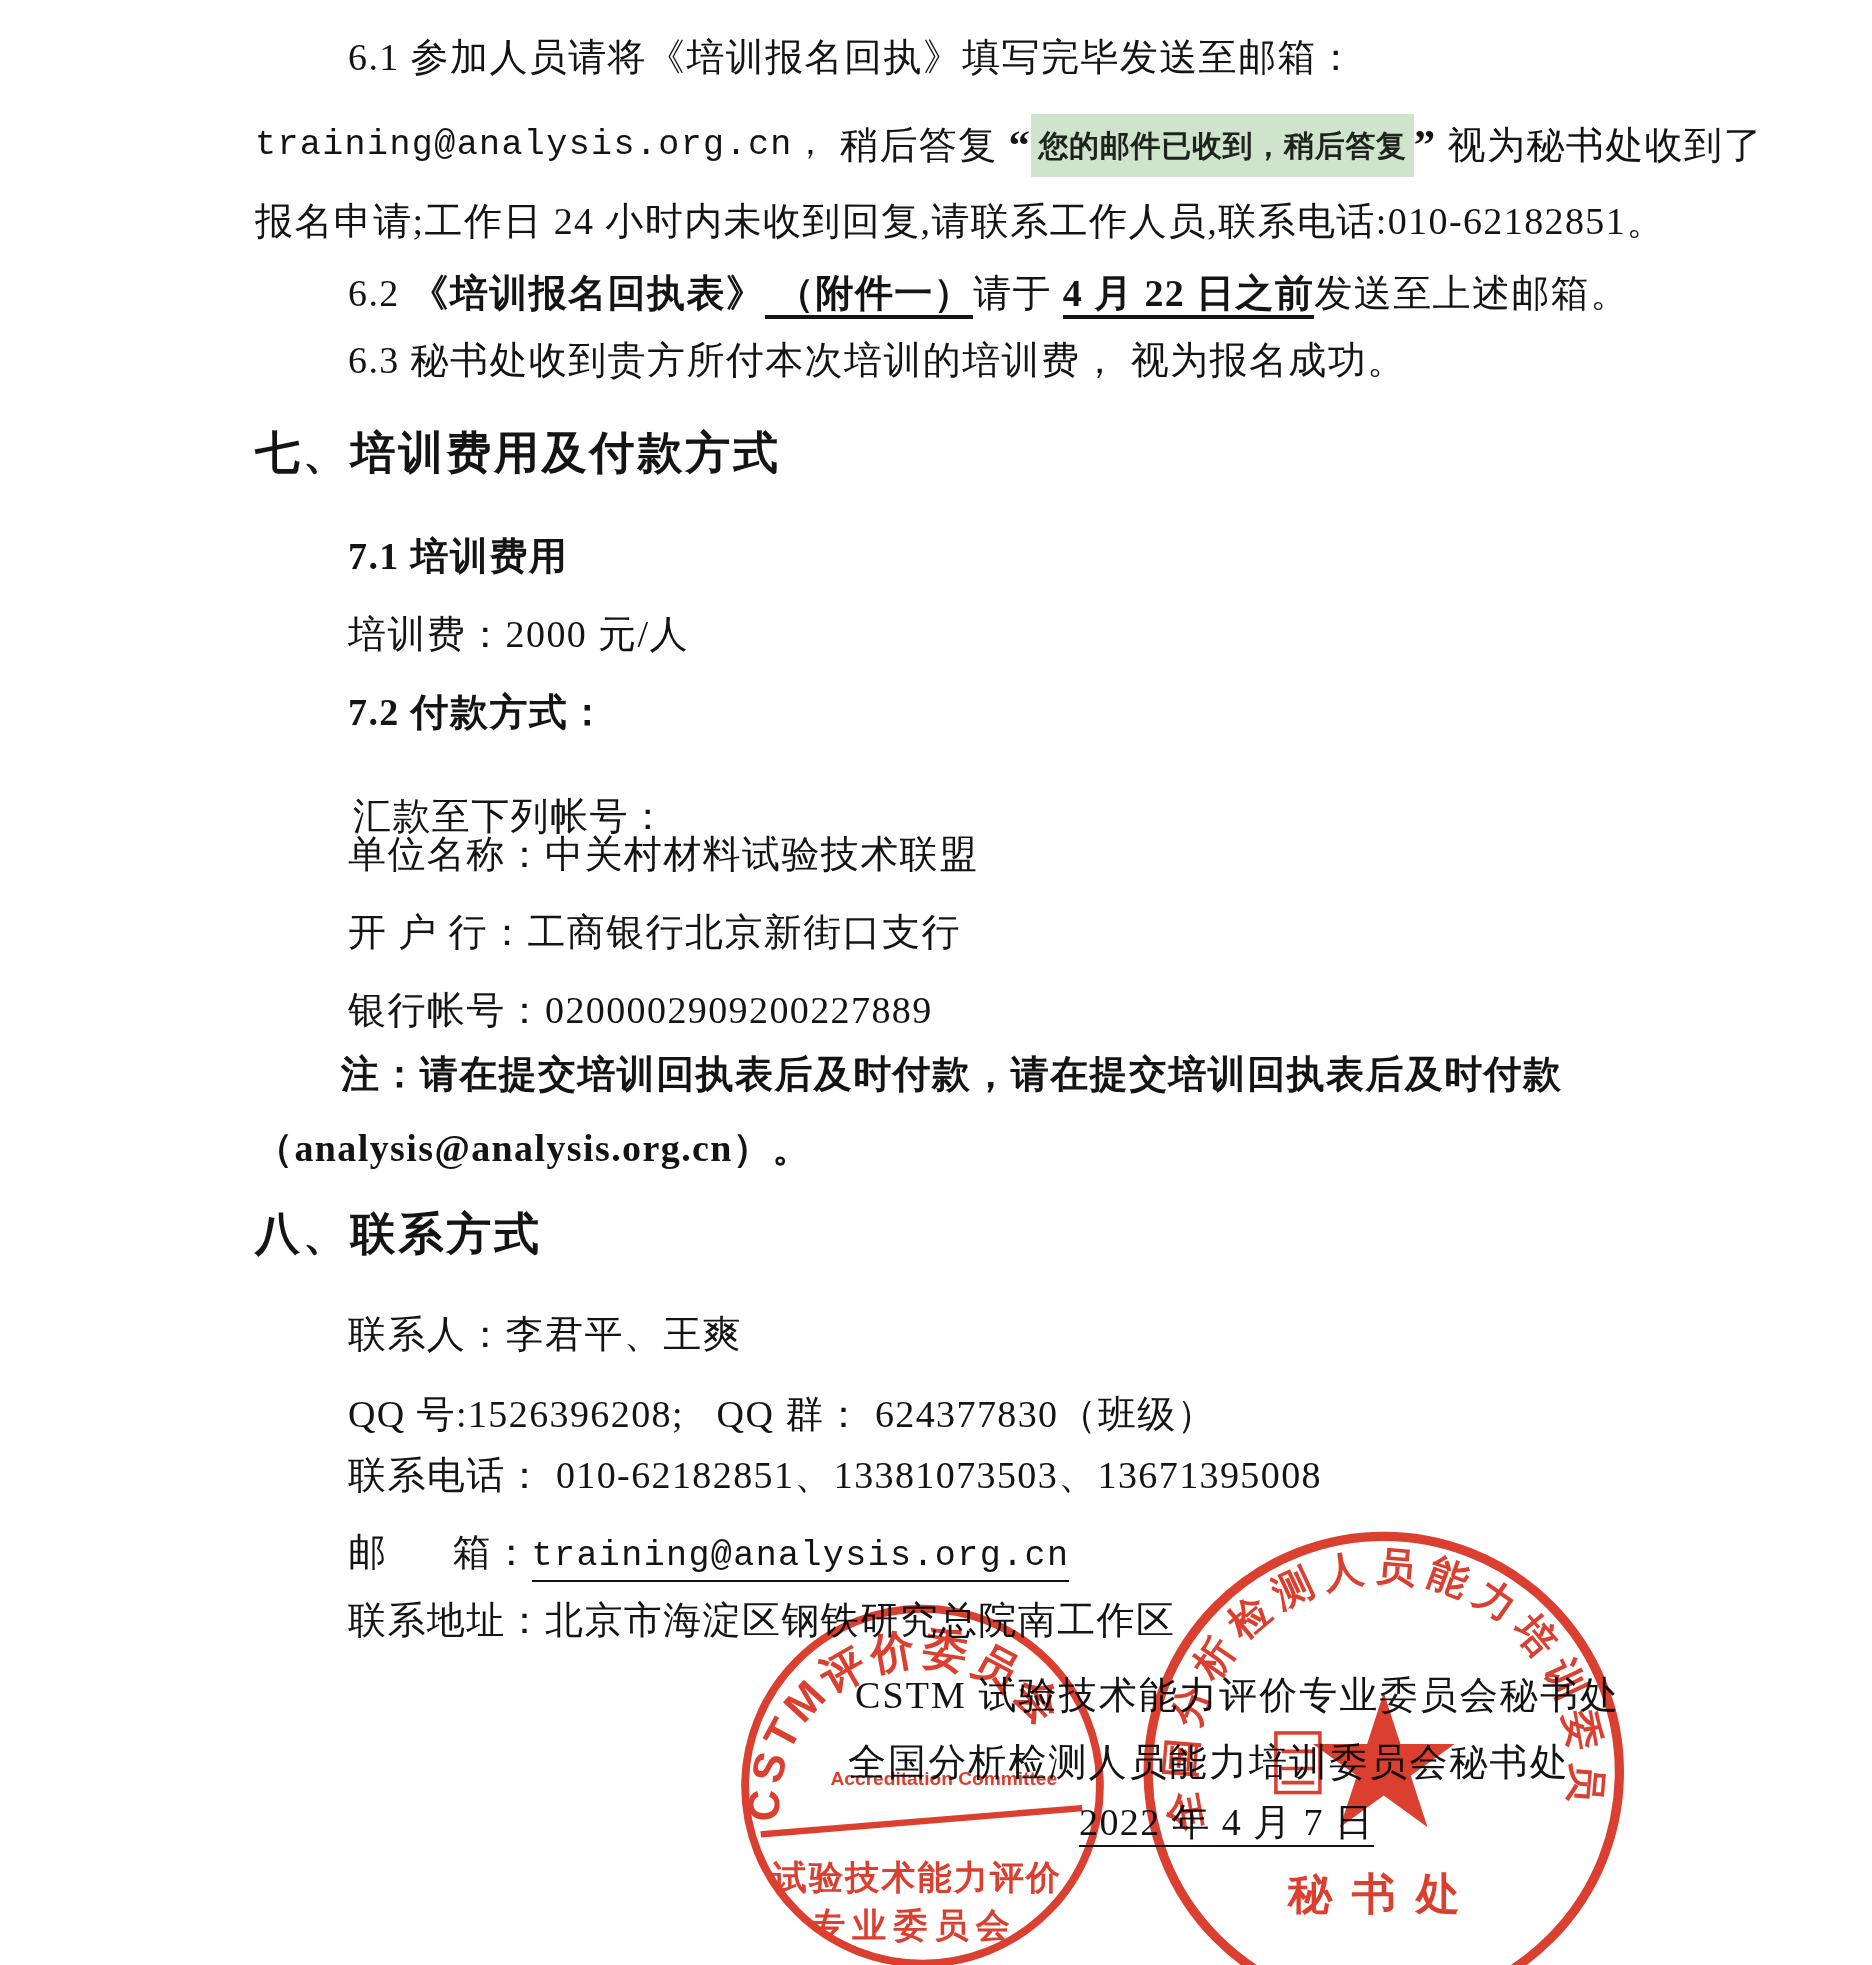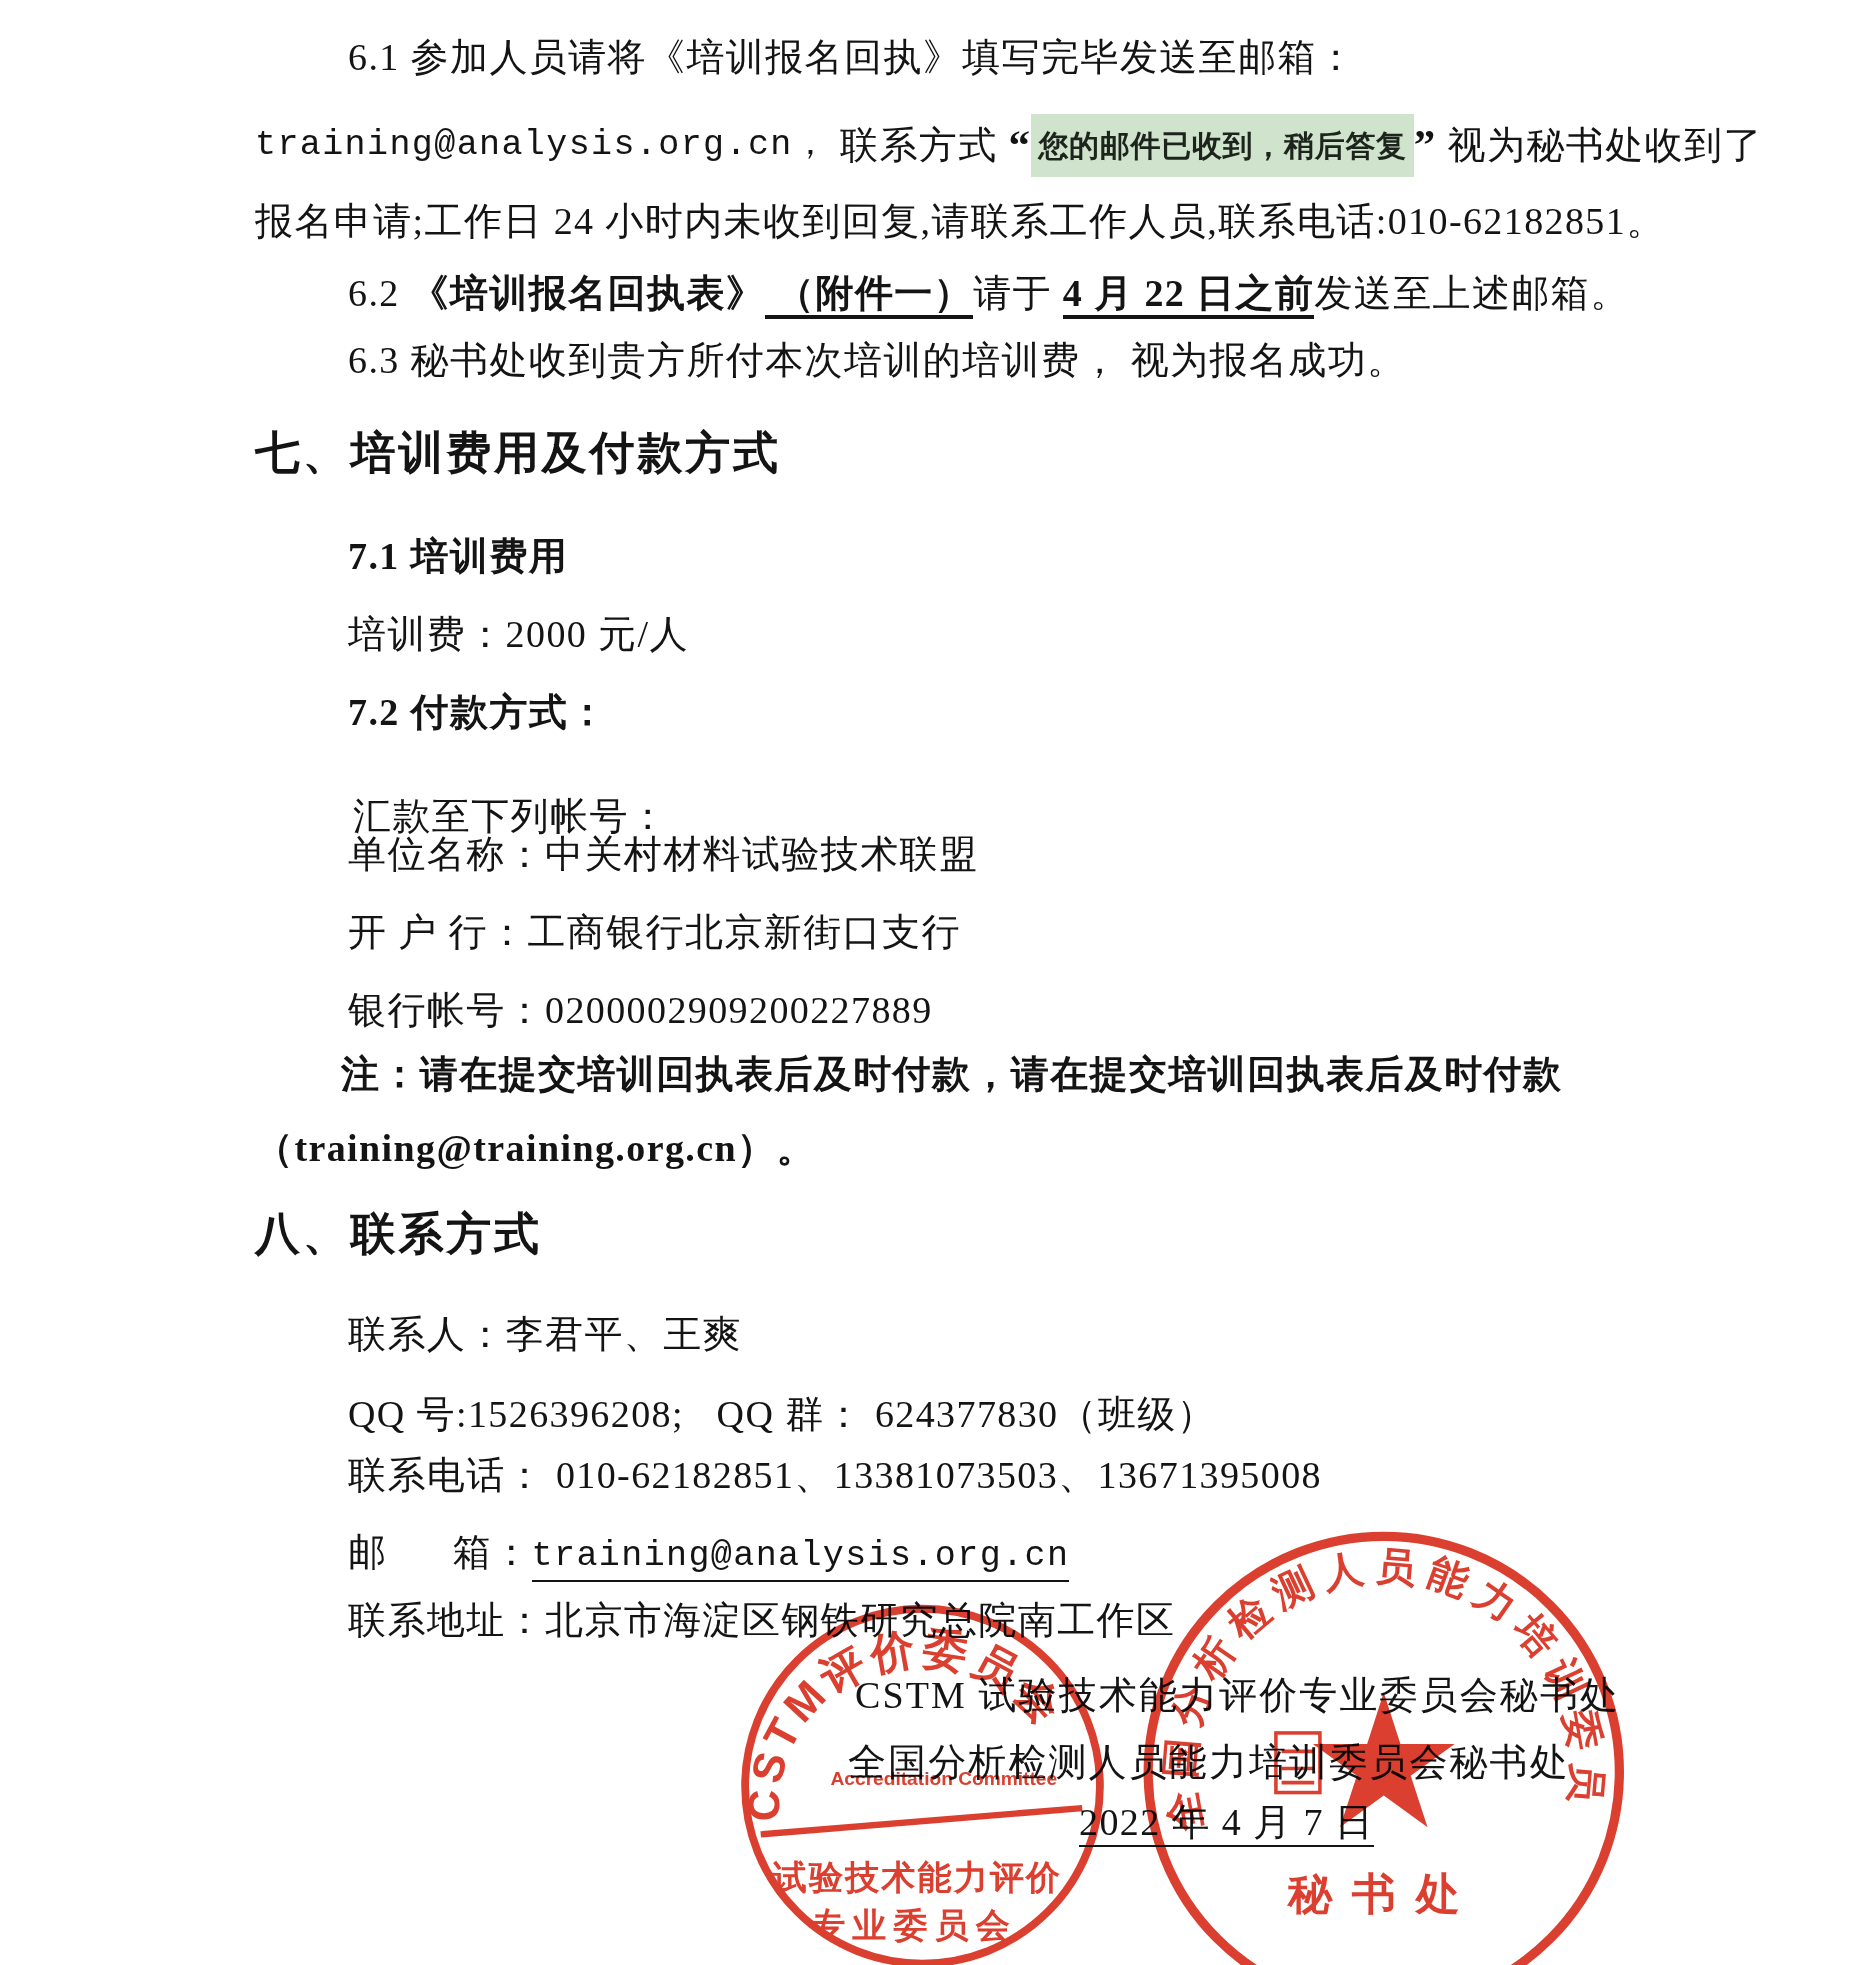--- a/index.html
+++ b/index.html
@@ -46,21 +46,21 @@
   }
   .stamp-text{font-family:"Liberation Sans","DejaVu Sans",sans-serif;font-weight:bold;}
 </style>
 </head>
 <body>
 
 <div class="page">
 
   <div class="ln indent" style="top:35px;"><span>6.1 参加人员请将《培训报名回执》填写完毕发送至邮箱：</span></div>
 
-  <div class="ln" style="top:114px;display:flex;align-items:center;"><span class="mono">training@analysis.org.cn，</span><span> 联系方式 </span><span class="q">“</span><span class="hl">您的邮件已收到，稍后答复</span><span class="q">”</span><span> 视为秘书处收到了</span></div>
+  <div class="ln" style="top:114px;display:flex;align-items:center;"><span class="mono">training@analysis.org.cn，</span><span> 稍后答复 </span><span class="q">“</span><span class="hl">您的邮件已收到，稍后答复</span><span class="q">”</span><span> 视为秘书处收到了</span></div>
 
   <div class="ln" style="top:199px;"><span>报名申请;工作日 24 小时内未收到回复,请联系工作人员,联系电话:010-62182851。</span></div>
 
   <div class="ln indent" style="top:271px;"><span>6.2 </span><span class="bold">《培训报名回执表》</span><span class="bold u-thick"> （附件一）</span><span>请于 </span><span class="bold u-thick">4 月 22 日之前</span><span>发送至上述邮箱。</span></div>
 
   <div class="ln indent" style="top:338px;"><span>6.3 秘书处收到贵方所付本次培训的培训费， 视为报名成功。</span></div>
 
   <div class="ln heading" style="top:431px;"><span>七、培训费用及付款方式</span></div>
 
   <div class="ln indent bold" style="top:534px;"><span>7.1 培训费用</span></div>
@@ -72,21 +72,21 @@
   <div class="ln" style="top:794px;left:353px;"><span>汇款至下列帐号：</span></div>
 
   <div class="ln indent" style="top:832px;"><span>单位名称：中关村材料试验技术联盟</span></div>
 
   <div class="ln indent" style="top:910px;"><span>开 户 行：工商银行北京新街口支行</span></div>
 
   <div class="ln indent" style="top:988px;"><span>银行帐号：0200002909200227889</span></div>
 
   <div class="ln bold" style="top:1052px;left:341px;"><span>注：请在提交培训回执表后及时付款，请在提交培训回执表后及时付款</span></div>
 
-  <div class="ln bold" style="top:1126px;"><span>（training@training.org.cn）。</span></div>
+  <div class="ln bold" style="top:1126px;"><span>（analysis@analysis.org.cn）。</span></div>
 
   <div class="ln heading" style="top:1212px;"><span>八、联系方式</span></div>
 
   <div class="ln indent" style="top:1312px;"><span>联系人：李君平、王爽</span></div>
 
   <div class="ln indent" style="top:1392px;"><span>QQ 号:1526396208;   QQ 群： 624377830（班级）</span></div>
 
   <div class="ln indent" style="top:1453px;"><span>联系电话： 010-62182851、13381073503、13671395008</span></div>
 
   <div class="ln indent" style="top:1530px;"><span>邮      箱：</span><span class="mono u-mail">training@analysis.org.cn</span></div>

